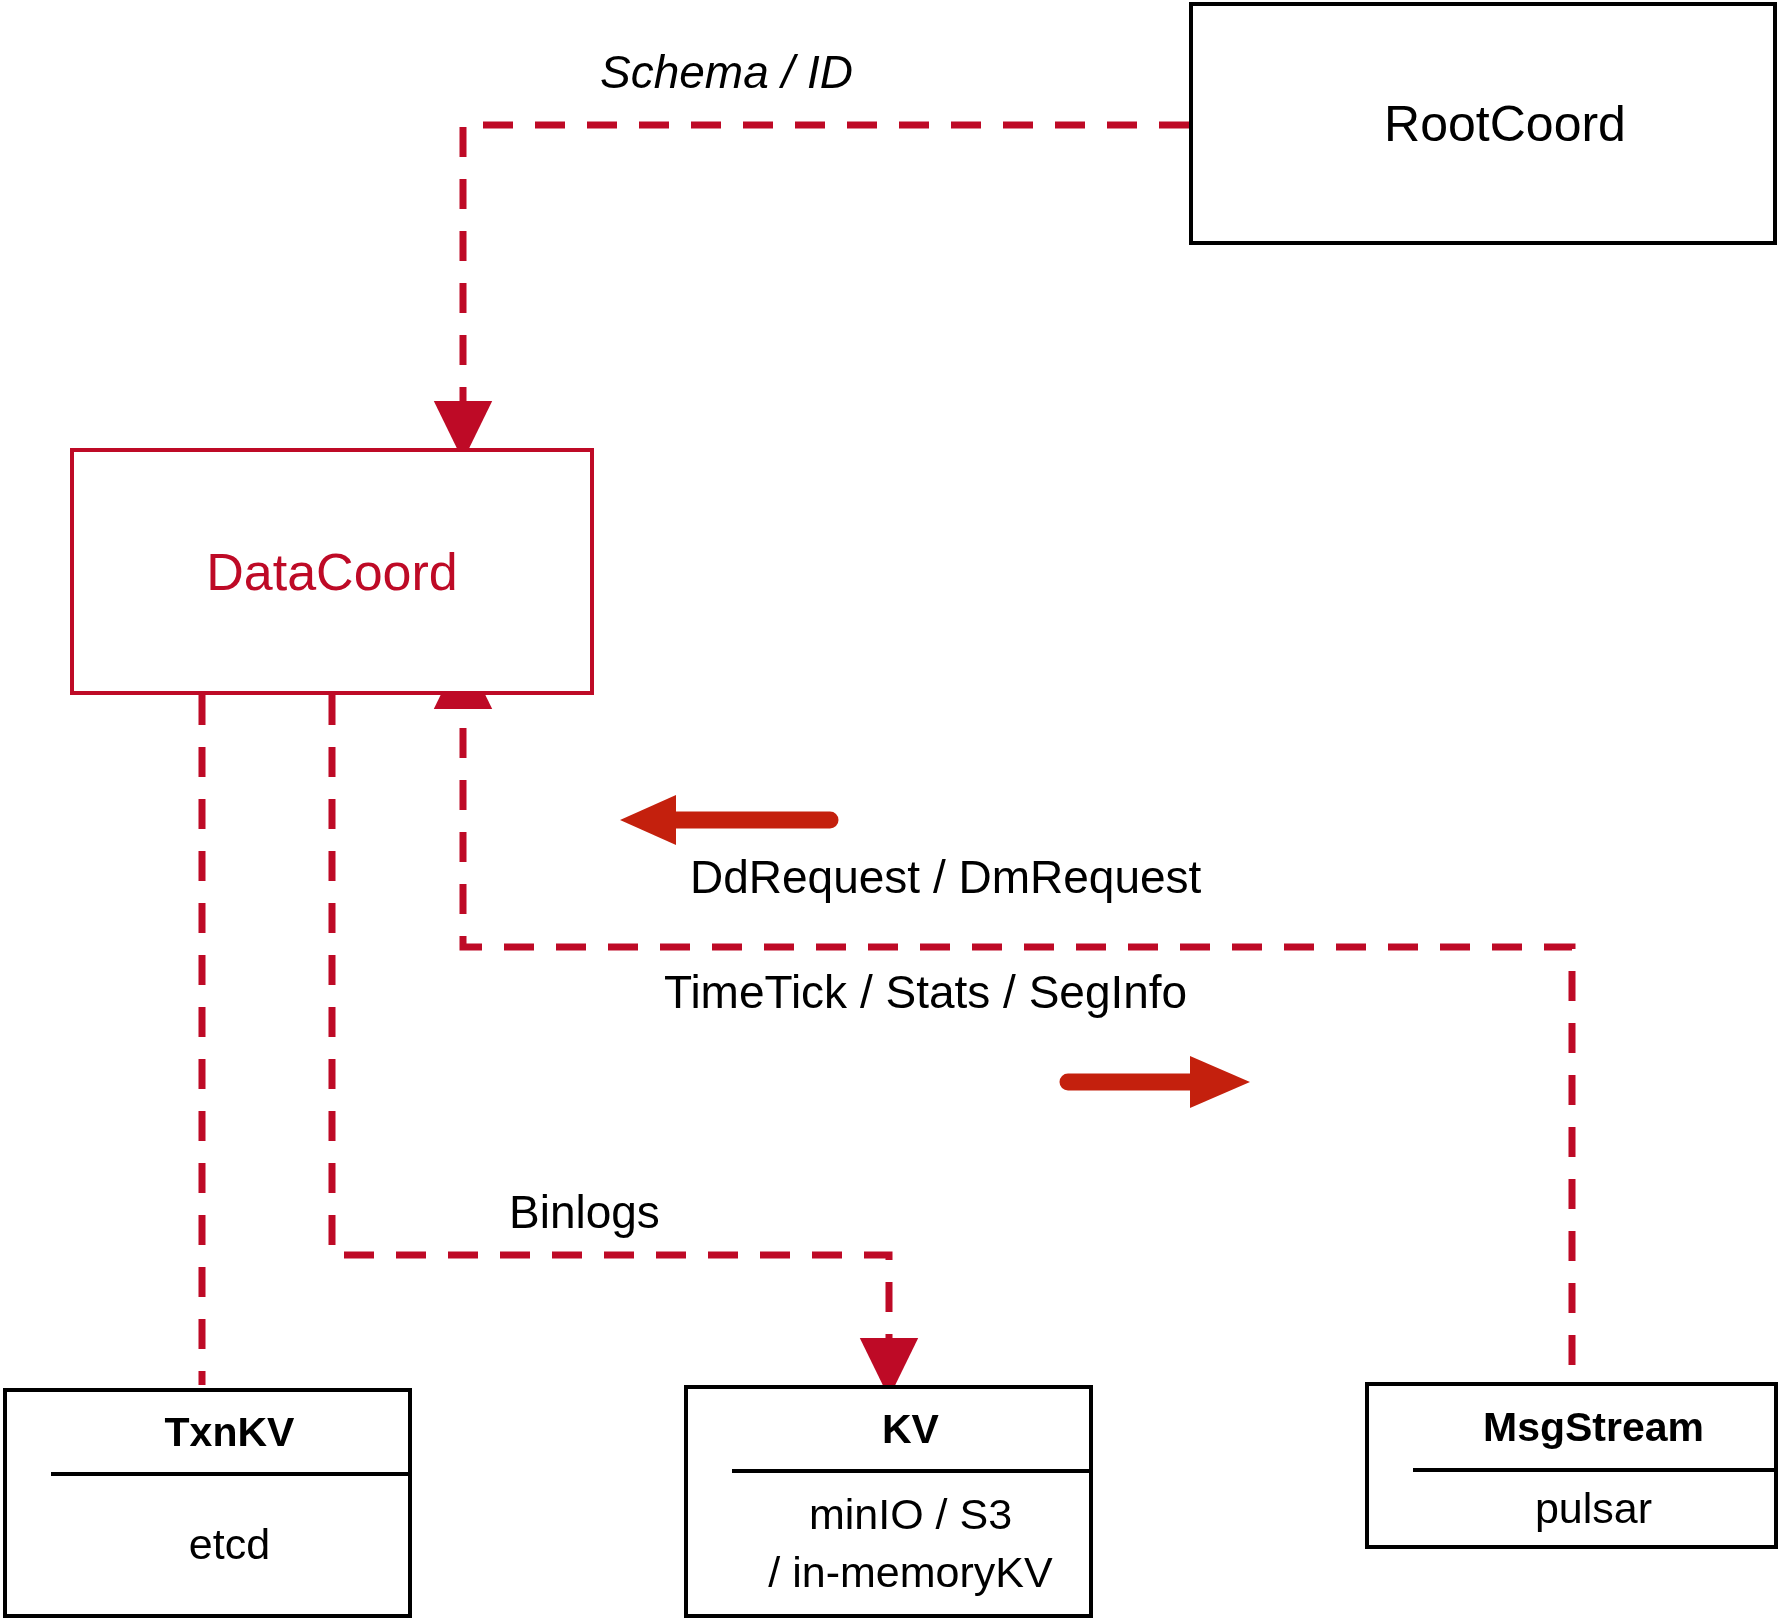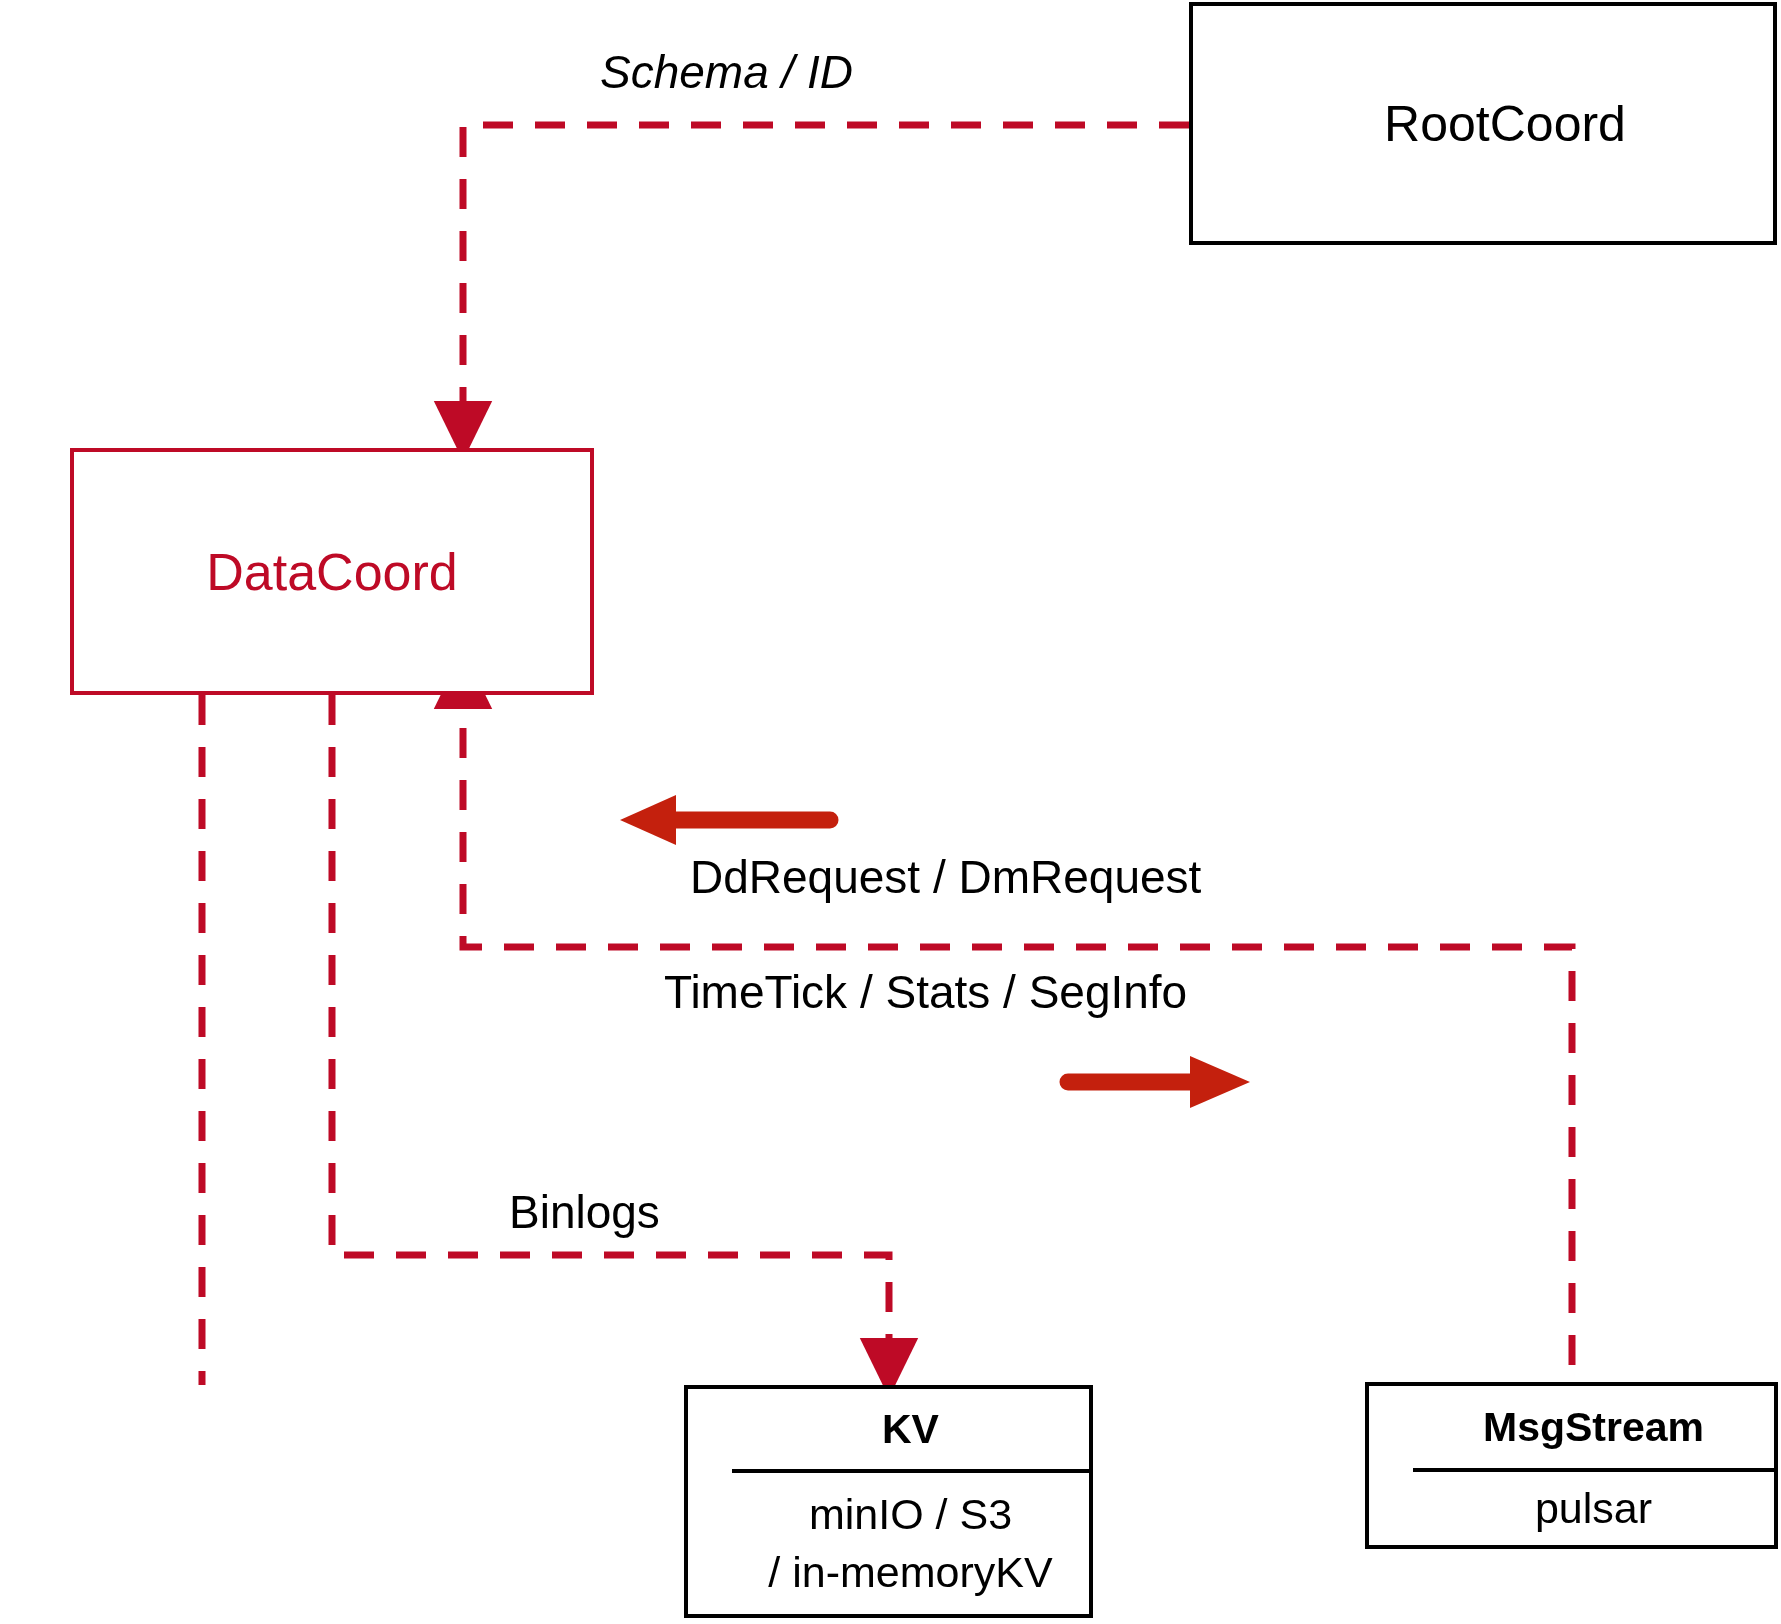--- a/index.html
+++ b/index.html
@@ -124,20 +124,26 @@
   </svg>
 
   <div class="node black" style="left:1189px; top:2px; width:588px; height:243px;">
     <div class="plain-label">RootCoord</div>
   </div>
 
   <div class="node red" style="left:70px; top:448px; width:524px; height:247px;">
     <div class="plain-label red-title">DataCoord</div>
   </div>
 
+  <div class="node black" style="left:3px; top:1388px; width:409px; height:230px;">
+    <div class="node-title bold-head" style="height:80px;">TxnKV</div>
+    <div class="node-body">
+      <div class="sub-line">etcd</div>
+    </div>
+  </div>
 
   <div class="node black" style="left:684px; top:1385px; width:409px; height:233px;">
     <div class="node-title bold-head" style="height:80px;">KV</div>
     <div class="node-body">
       <div class="sub-line">minIO / S3</div>
       <div class="sub-line">/ in-memoryKV</div>
     </div>
   </div>
 
   <div class="node black" style="left:1365px; top:1382px; width:413px; height:167px;">

